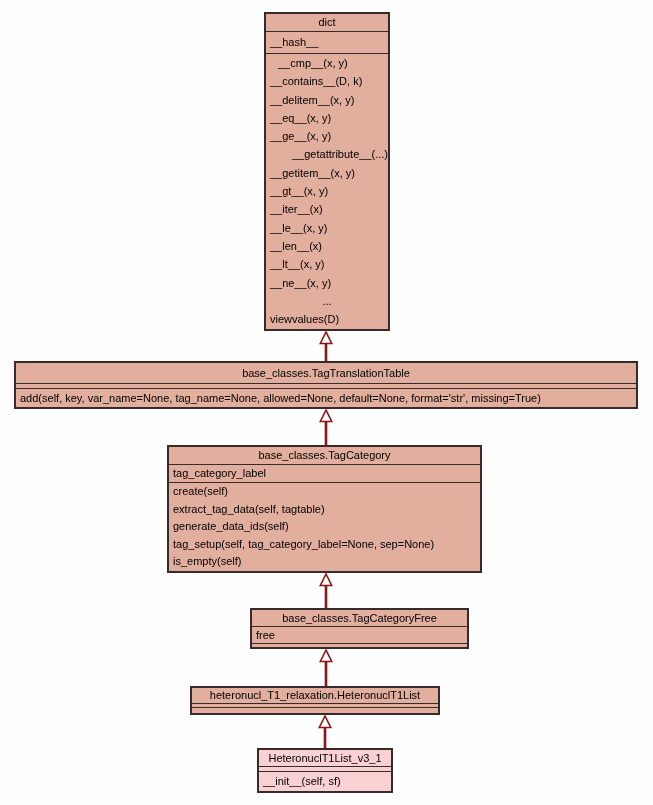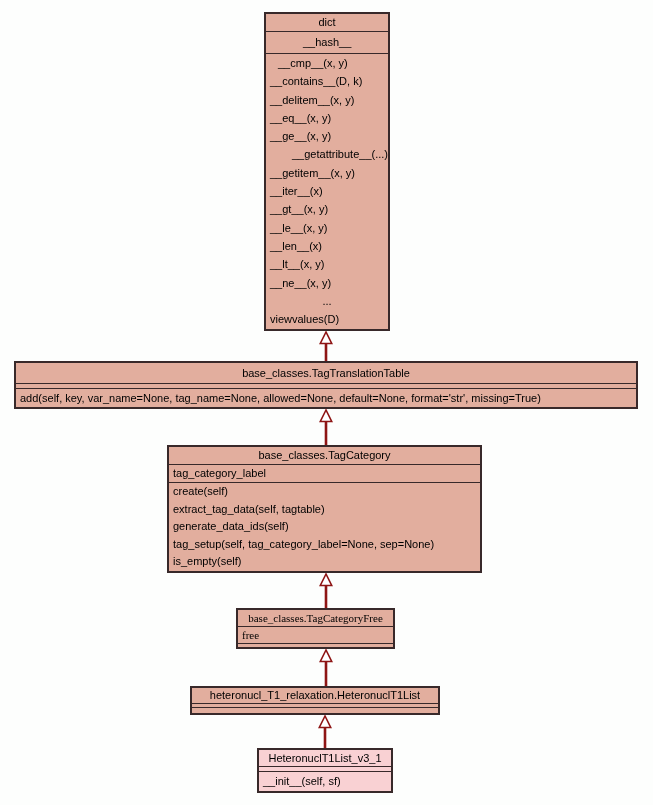--- a/index.html
+++ b/index.html
@@ -42,32 +42,32 @@
   .as{stroke:var(--arrow,#8e1515);stroke-width:2.6;}
 </style>
 </head>
 <body>
 
 <div id="canvas">
 
   <div class="cbox" style="left:264px;top:12px;width:126px;height:319px;">
     <div class="ctitle" style="height:17px;line-height:17px;">dict</div>
     <div class="sect">
-      <div class="row" style="height:21px;line-height:21px;margin-left:33px;">__hash__</div>
+      <div class="row" style="height:21px;line-height:21px;">__hash__</div>
     </div>
     <div class="sect last">
       <div class="row" style="height:18.3px;line-height:18.3px;margin-left:8px;">__cmp__(x, y)</div>
       <div class="row" style="height:18.3px;line-height:18.3px;">__contains__(D, k)</div>
       <div class="row" style="height:18.3px;line-height:18.3px;">__delitem__(x, y)</div>
       <div class="row" style="height:18.3px;line-height:18.3px;">__eq__(x, y)</div>
       <div class="row" style="height:18.3px;line-height:18.3px;">__ge__(x, y)</div>
       <div class="row" style="height:18.3px;line-height:18.3px;text-align:right;">__getattribute__(...)</div>
       <div class="row" style="height:18.3px;line-height:18.3px;">__getitem__(x, y)</div>
+      <div class="row" style="height:18.3px;line-height:18.3px;">__gt__(x, y)</div>
       <div class="row" style="height:18.3px;line-height:18.3px;">__iter__(x)</div>
-      <div class="row" style="height:18.3px;line-height:18.3px;">__gt__(x, y)</div>
       <div class="row" style="height:18.3px;line-height:18.3px;">__le__(x, y)</div>
       <div class="row" style="height:18.3px;line-height:18.3px;">__len__(x)</div>
       <div class="row" style="height:18.3px;line-height:18.3px;">__lt__(x, y)</div>
       <div class="row" style="height:18.3px;line-height:18.3px;">__ne__(x, y)</div>
       <div class="row center" style="height:18.3px;line-height:18.3px;">...</div>
       <div class="row" style="height:18.3px;line-height:18.3px;">viewvalues(D)</div>
     </div>
   </div>
 
   <div class="arrow" style="left:319px;top:331px;">
@@ -106,21 +106,21 @@
     </div>
   </div>
 
   <div class="arrow" style="left:319px;top:573px;">
     <svg width="14" height="35" viewBox="0 0 14 35">
       <polygon class="ah" points="7,1 1.3,12.5 12.7,12.5"></polygon>
       <line class="as" x1="7" y1="12.5" x2="7" y2="35"></line>
     </svg>
   </div>
 
-  <div class="cbox" style="left:236px;top:608px;width:159px;height:41px;font-family:Liberation Serif, serif;">
+  <div class="cbox" style="left:250px;top:608px;width:219px;height:41px;">
     <div class="ctitle" style="height:16px;line-height:16px;">base_classes.TagCategoryFree</div>
     <div class="sect">
       <div class="row" style="height:16px;line-height:16px;">free</div>
     </div>
     <div class="sect last" style="height:3px;"></div>
   </div>
 
   <div class="arrow" style="left:319px;top:649px;">
     <svg width="14" height="37" viewBox="0 0 14 37">
       <polygon class="ah" points="7,1 1.3,12.5 12.7,12.5"></polygon>

